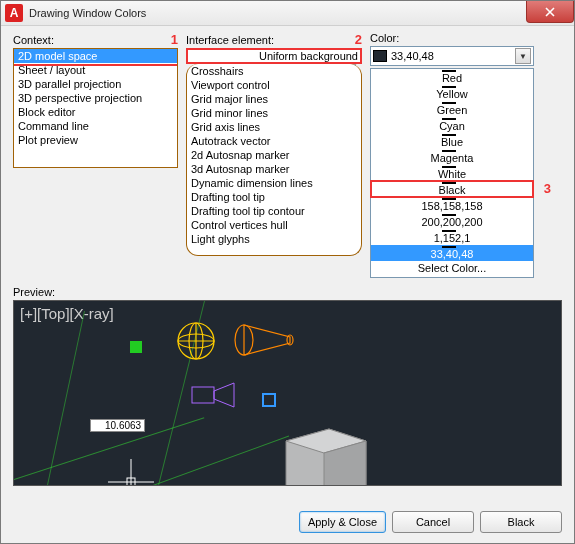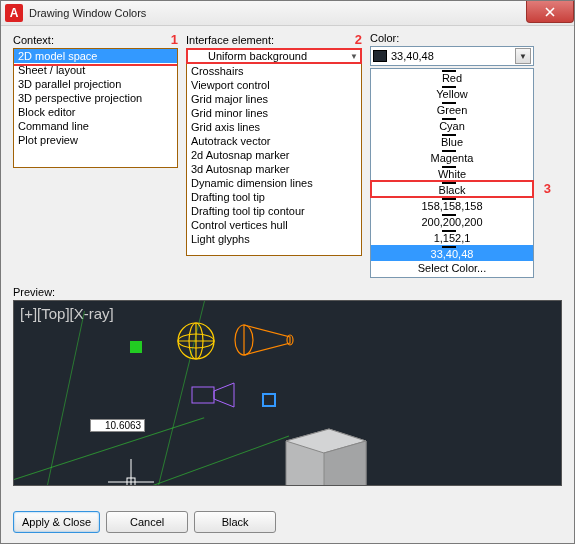--- a/index.html
+++ b/index.html
@@ -11,38 +11,38 @@
   .closebtn { position: absolute; right: 0; top: 0; width: 48px; height: 22px; background: linear-gradient(#e07b78,#c8403b); border: 1px solid #9b302b; border-top: none; border-radius: 0 0 4px 4px; display: flex; align-items: center; justify-content: center; color: #fff; }
   .closebtn svg { width: 10px; height: 10px; }
   .content { padding: 6px 10px 6px 12px; display: flex; gap: 8px; }
   .col { display: flex; flex-direction: column; }
   .label-row { display: flex; align-items: baseline; gap: 4px; }
   .col-label { color: #000; margin-bottom: 2px; }
   .callout { color: #e33; font-weight: bold; font-size: 13px; }
   .listbox { background: #fff; border: 1px solid #a16207; overflow: hidden; }
   .listbox .item { padding: 1px 4px; white-space: nowrap; cursor: default; color: #000; }
   .listbox .item.sel { background: #3399ff; color: #fff; }
-  .dropdown-row { background: #fff; display: flex; align-items: center; justify-content: space-between; padding: 0 2px 0 20px; height: 16px; }
+  .dropdown-row { background: #fff; display: flex; align-items: flex-end; justify-content: space-between; padding: 0 2px 0 20px; height: 16px; flex-direction: column; }
   .dropdown-row.red { border: 2px solid #e33; }
   .dropdown-row .dd-arrow { color: #555; font-size: 8px; }
   .ctx-box { width: 165px; }
   .ie-box { width: 176px; }
   .color-col { width: 164px; }
   .color-dd { border: 1px solid #7a98b0; background: #fff; height: 20px; display: flex; align-items: center; padding: 0 2px; }
   .color-dd .swatch { width: 14px; height: 12px; border: 1px solid #000; background: #212830; margin-right: 4px; }
   .color-dd .dd-arrow { margin-left: auto; width: 16px; height: 16px; display: flex; align-items: center; justify-content: center; background: linear-gradient(#f6f6f6,#ddd); border: 1px solid #999; font-size: 8px; color: #333; }
   .color-list { border: 1px solid #7a98b0; background: #fff; margin-top: 2px; }
   .color-list .citem { display: flex; align-items: center; padding: 1px 4px; height: 16px; cursor: default; position: relative; flex-direction: column; }
   .color-list .citem.sel { background: #3399ff; color: #fff; }
   .color-list .citem .sw { width: 14px; height: 12px; border: 1px solid #000; margin-right: 6px; }
   .color-list .citem.red-box { outline: 2px solid #e33; outline-offset: -1px; }
   .callout3 { position: absolute; right: -18px; top: 0; color: #e33; font-weight: bold; font-size: 13px; }
   .preview-label { margin: 2px 0 2px 12px; color: #000; }
   .preview { margin: 0 12px; height: 220px; background: #212830; position: relative; border: 1px solid #555; overflow: hidden; }
-  .btnrow { display: flex; gap: 6px; padding: 10px 12px; margin-top: 15px; }
+  .btnrow { display: flex; justify-content: flex-end; gap: 6px; padding: 10px 12px; margin-top: 15px; }
   .btn { min-width: 82px; height: 22px; background: linear-gradient(#fdfdfd,#e6e6e6); border: 1px solid #888; border-radius: 3px; display: flex; align-items: center; justify-content: center; cursor: default; padding: 0 8px; }
   .btn.default { border: 1px solid #3393df; box-shadow: 0 0 2px #6ab2ea inset; }
   .grid-line { position: absolute; background: #3c3; }
   .pv-text { position: absolute; color: #ccc; font-size: 15px; }
   .measure { position: absolute; background: #fff; color: #000; padding: 0 3px; font-size: 10px; border: 1px solid #888; }
 </style>
 </head>
 <body>
 
 <div class="window">
@@ -79,21 +79,21 @@
     <div class="col ie-box">
       <div class="label-row">
         <span class="col-label">Interface element:</span>
         <span style="flex:1"></span>
         <span class="callout">2</span>
       </div>
       <div class="dropdown-row red">
         <span>Uniform background</span>
         <span class="dd-arrow">▼</span>
       </div>
-      <div class="listbox" id="ie-list" style="height:192px; border-top:none;">
+      <div class="listbox" id="ie-list" style="height:192px; border-top:none;border-radius:12px;">
           <div class="item">Crosshairs</div>
           <div class="item">Viewport control</div>
           <div class="item">Grid major lines</div>
           <div class="item">Grid minor lines</div>
           <div class="item">Grid axis lines</div>
           <div class="item">Autotrack vector</div>
           <div class="item">2d Autosnap marker</div>
           <div class="item">3d Autosnap marker</div>
           <div class="item">Dynamic dimension lines</div>
           <div class="item">Drafting tool tip</div>

